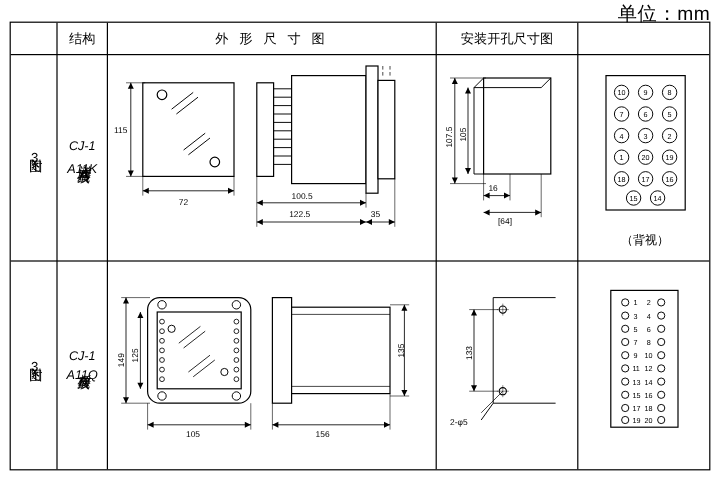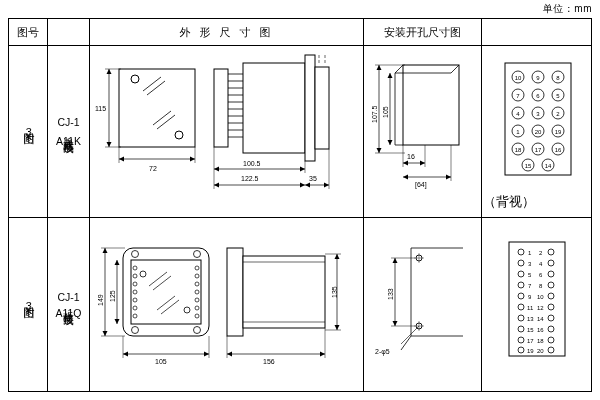--- a/index.html
+++ b/index.html
@@ -6,21 +6,21 @@
   body{
     width:600px;height:400px;
     background:#ffffff;
     font-family:"Liberation Sans", sans-serif;
     color:#000;
     position:relative;
     overflow:hidden;
   }
   .unit{
     position:absolute;right:8px;top:2px;
-    font-size:10px;letter-spacing:0.5px;
+    font-size:16px;letter-spacing:0.5px;
   }
   .table{
     position:absolute;left:8px;top:18px;
     width:584px;height:374px;
     border:1px solid #000;
     box-sizing:border-box;
   }
   
   .vline{position:absolute;top:0;bottom:0;width:1px;background:#000;}
   .hline{position:absolute;left:0;right:0;height:1px;background:#000;}
@@ -38,48 +38,48 @@
     font-size:11px;
     text-align:center;
   }
   .vtext{
     writing-mode:vertical-rl;
     text-orientation:upright;
     line-height:1.25;
     letter-spacing:1px;
   }
   .stacktext{
-    font-size:10.5px;line-height:1.18;text-align:center;
+    font-size:10.5px;line-height:1.18;text-align:center;font-style:italic;
   }
 
   svg{display:block;}
   .draw{position:absolute;}
 
   
   .termbox{fill:#fff;stroke:#000;stroke-width:1;}
   .t-lbl{font-size:6px;font-family:"Liberation Sans",sans-serif;}
   .d-lbl{font-size:7px;font-family:"Liberation Sans",sans-serif;}
-  .caption{font-size:13px;}
+  .caption{font-size:10px;text-align:center;}
 </style>
 </head>
 <body>
 
 <div class="unit">单位：mm</div>
 
 <div class="table">
 
   <div class="vline" style="left:38px;"></div>
   <div class="vline" style="left:80px;"></div>
   <div class="vline" style="left:354px;"></div>
   <div class="vline" style="left:472px;"></div>
 
   <div class="hline" style="top:26px;"></div>
   <div class="hline" style="top:198px;"></div>
 
-  <div class="hdr" style="left:0;width:38px;">图号</div>
+  <div class="hdr" style="left:39px;width:41px;">结构</div>
   <div class="hdr" style="left:355px;width:117px;">安装开孔尺寸图</div>
   <div class="hdr wide" style="left:81px;width:273px;">外 形 尺 寸 图</div>
 
   <div class="cell-label" style="left:0;top:27px;width:38px;height:171px;">
     <span class="vtext">附图3</span>
   </div>
 
   <div class="cell-label" style="left:39px;top:27px;width:41px;height:171px;">
     <div class="stacktext">
       <div>CJ-1</div>

